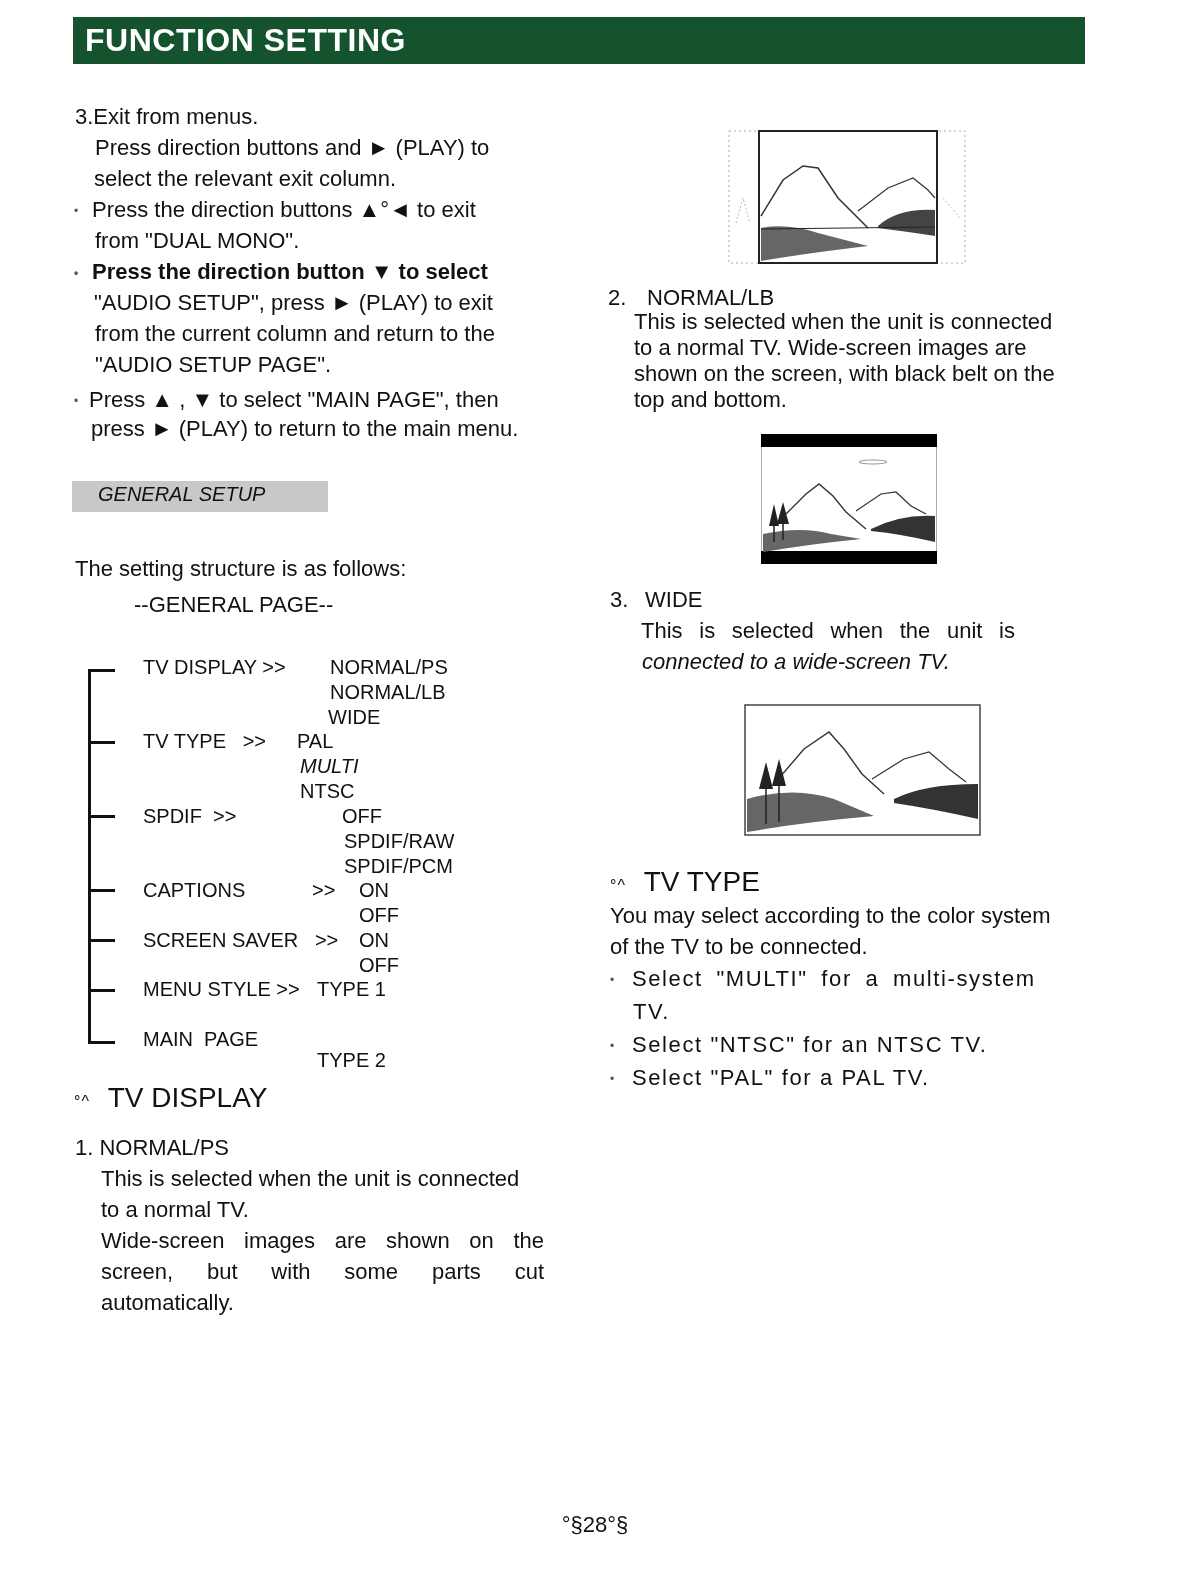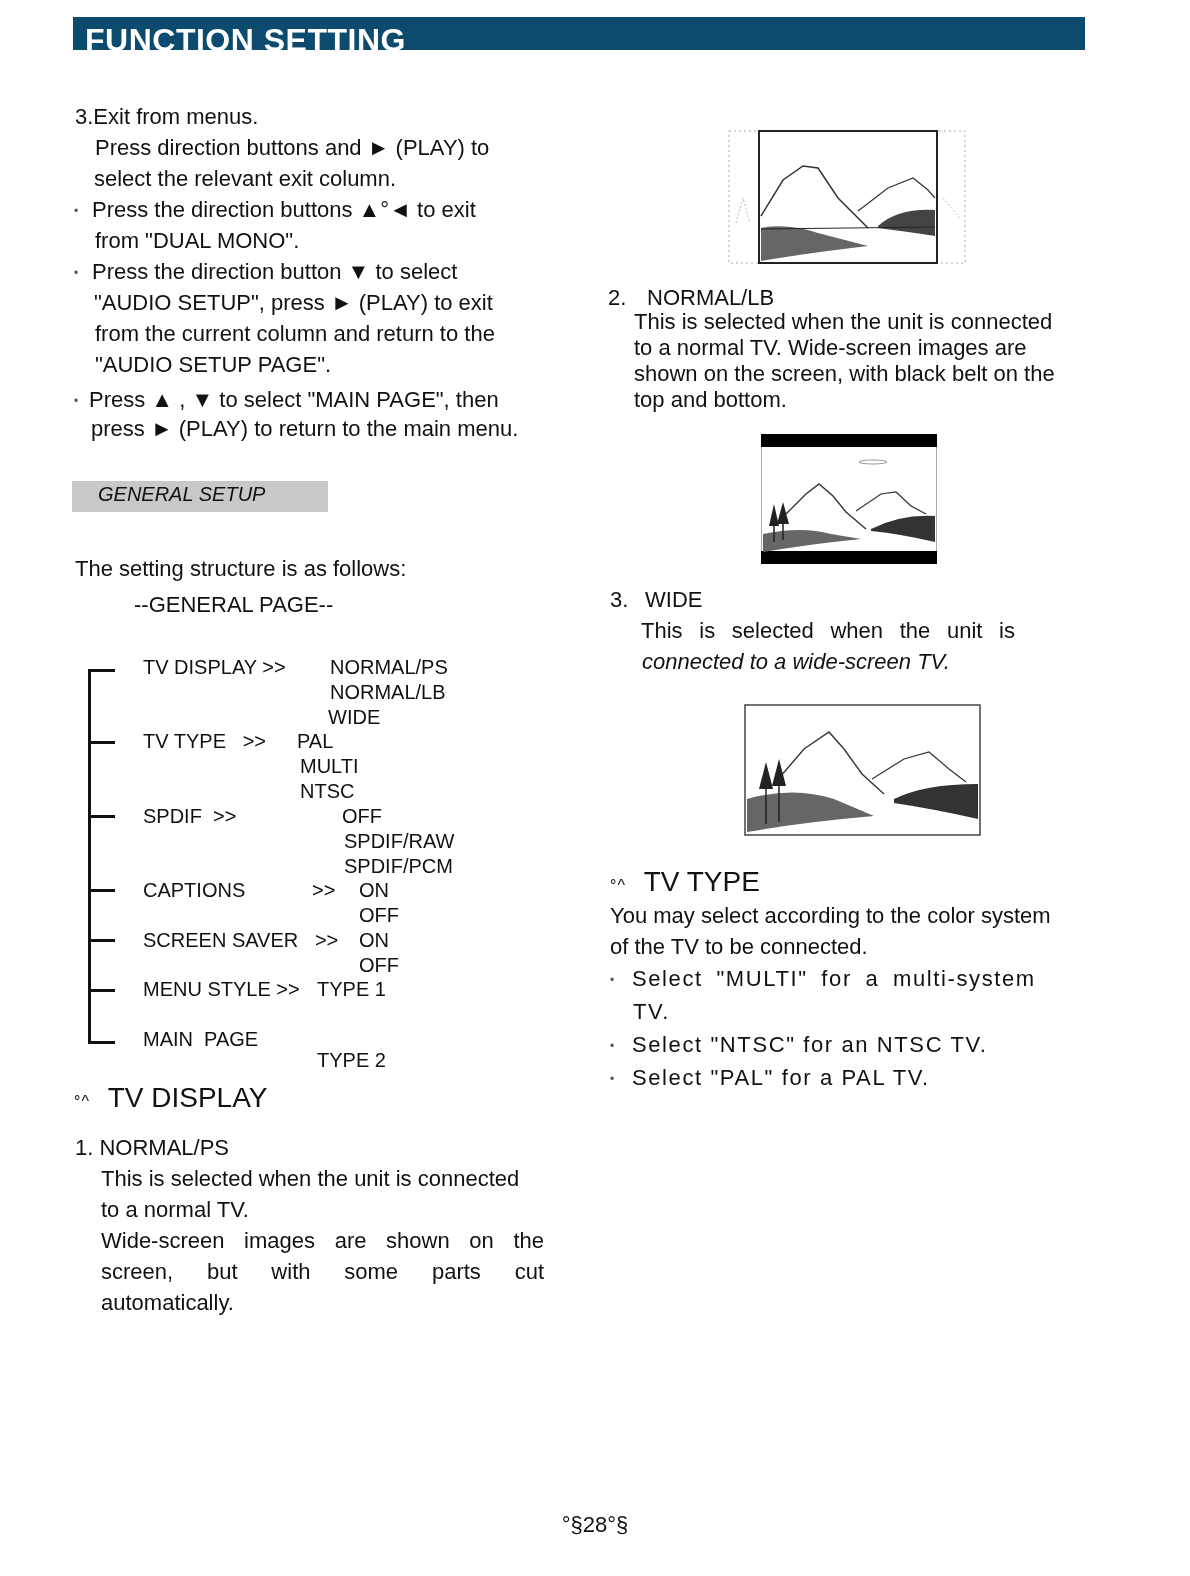--- a/index.html
+++ b/index.html
@@ -1,20 +1,20 @@
 <!DOCTYPE html>
 <html><head>
 <meta charset="utf-8">
 <style>
   html, body { margin:0; padding:0; background:#ffffff; }
   body { width:1190px; height:1576px; position:relative; overflow:hidden;
          font-family:"Liberation Sans", sans-serif; color:#111; }
   .abs { position:absolute; white-space:nowrap; }
   .t22 { font-size:22px; line-height:31px; }
-  .header-bar { position:absolute; left:73px; top:17px; width:1012px; height:33px; background:#0c4a6e; }
+  .header-bar { position:absolute; left:73px; top:17px; width:1012px; height:47px; background:#14532d; }
   .header-title { position:absolute; left:12px; top:5px; color:#fff; font-weight:bold; font-size:32px; letter-spacing:0.5px; }
   .section-box { position:absolute; left:72px; top:481px; width:256px; height:31px; background:#c8c8c8; }
   .section-label { position:absolute; left:26px; top:2px; font-size:20px;font-style:italic; }
   .bul { display:inline-block; font-size:12px; color:#555; width:18px; vertical-align:middle; }
   .justify { white-space:normal; text-align:justify; text-align-last:left; }
   .tree-v { position:absolute; left:88px; top:670px; width:3px; height:373px; background:#111; }
   .tree-h { position:absolute; left:88px; width:27px; height:3px; background:#111; }
   .tree-text { position:absolute; font-size:20px; line-height:25px; white-space:nowrap; }
   .sym { font-size:16px; letter-spacing:1px; }
   .h2 { font-size:28px; }
@@ -31,21 +31,21 @@
 
 <div class="abs t22" style="left:75px; top:101px;">3.Exit from menus.</div>
 <div class="abs t22" style="left:95px; top:132px;">Press direction buttons and ► (PLAY) to</div>
 <div class="abs t22" style="left:94px; top:163px;">select the relevant exit column.</div>
 
 <div class="abs t22" style="left:74px; top:194px;">
   <span class="bul">•</span><span>Press  the  direction  buttons ▲°◄ to  exit</span>
 </div>
 <div class="abs t22" style="left:95px; top:225px;">from "DUAL MONO".</div>
 
-<div class="abs t22" style="left:74px; top:256px;">
+<div class="abs t22" style="left:74px; top:256px;font-weight:bold;">
   <span class="bul">•</span><span>Press  the direction button ▼ to  select</span>
 </div>
 <div class="abs t22" style="left:94px; top:287px;">"AUDIO SETUP", press ► (PLAY) to  exit</div>
 <div class="abs t22" style="left:95px; top:318px;">from the current column and return to the</div>
 <div class="abs t22" style="left:95px; top:349px;">"AUDIO SETUP PAGE".</div>
 
 <div class="abs t22" style="left:74px; top:384px;">
   <span class="bul" style="width:15px">•</span><span>Press ▲ , ▼  to  select "MAIN PAGE", then</span>
 </div>
 <div class="abs t22" style="left:91px; top:413px;">press ►  (PLAY) to return to the main menu.</div>
@@ -65,21 +65,21 @@
 <div class="tree-h" style="top:989px;"></div>
 <div class="tree-h" style="top:1041px;"></div>
 
 <div class="tree-text" style="left:143px; top:655px;">TV DISPLAY &gt;&gt;</div>
 <div class="tree-text" style="left:330px; top:655px;">NORMAL/PS</div>
 <div class="tree-text" style="left:330px; top:680px;">NORMAL/LB</div>
 <div class="tree-text" style="left:328px; top:705px;">WIDE</div>
 
 <div class="tree-text" style="left:143px; top:729px; white-space:pre;">TV TYPE   &gt;&gt;</div>
 <div class="tree-text" style="left:297px; top:729px;">PAL</div>
-<div class="tree-text" style="left:300px; top:754px;">MULTI</div>
+<div class="tree-text" style="left:300px; top:754px;font-style:italic;">MULTI</div>
 <div class="tree-text" style="left:300px; top:779px;">NTSC</div>
 
 <div class="tree-text" style="left:143px; top:804px; white-space:pre;">SPDIF  &gt;&gt;</div>
 <div class="tree-text" style="left:342px; top:804px;">OFF</div>
 <div class="tree-text" style="left:344px; top:829px;">SPDIF/RAW</div>
 <div class="tree-text" style="left:344px; top:854px;">SPDIF/PCM</div>
 
 <div class="tree-text" style="left:143px; top:878px;">CAPTIONS</div>
 <div class="tree-text" style="left:312px; top:878px;">&gt;&gt;</div>
 <div class="tree-text" style="left:359px; top:878px;">ON</div>

